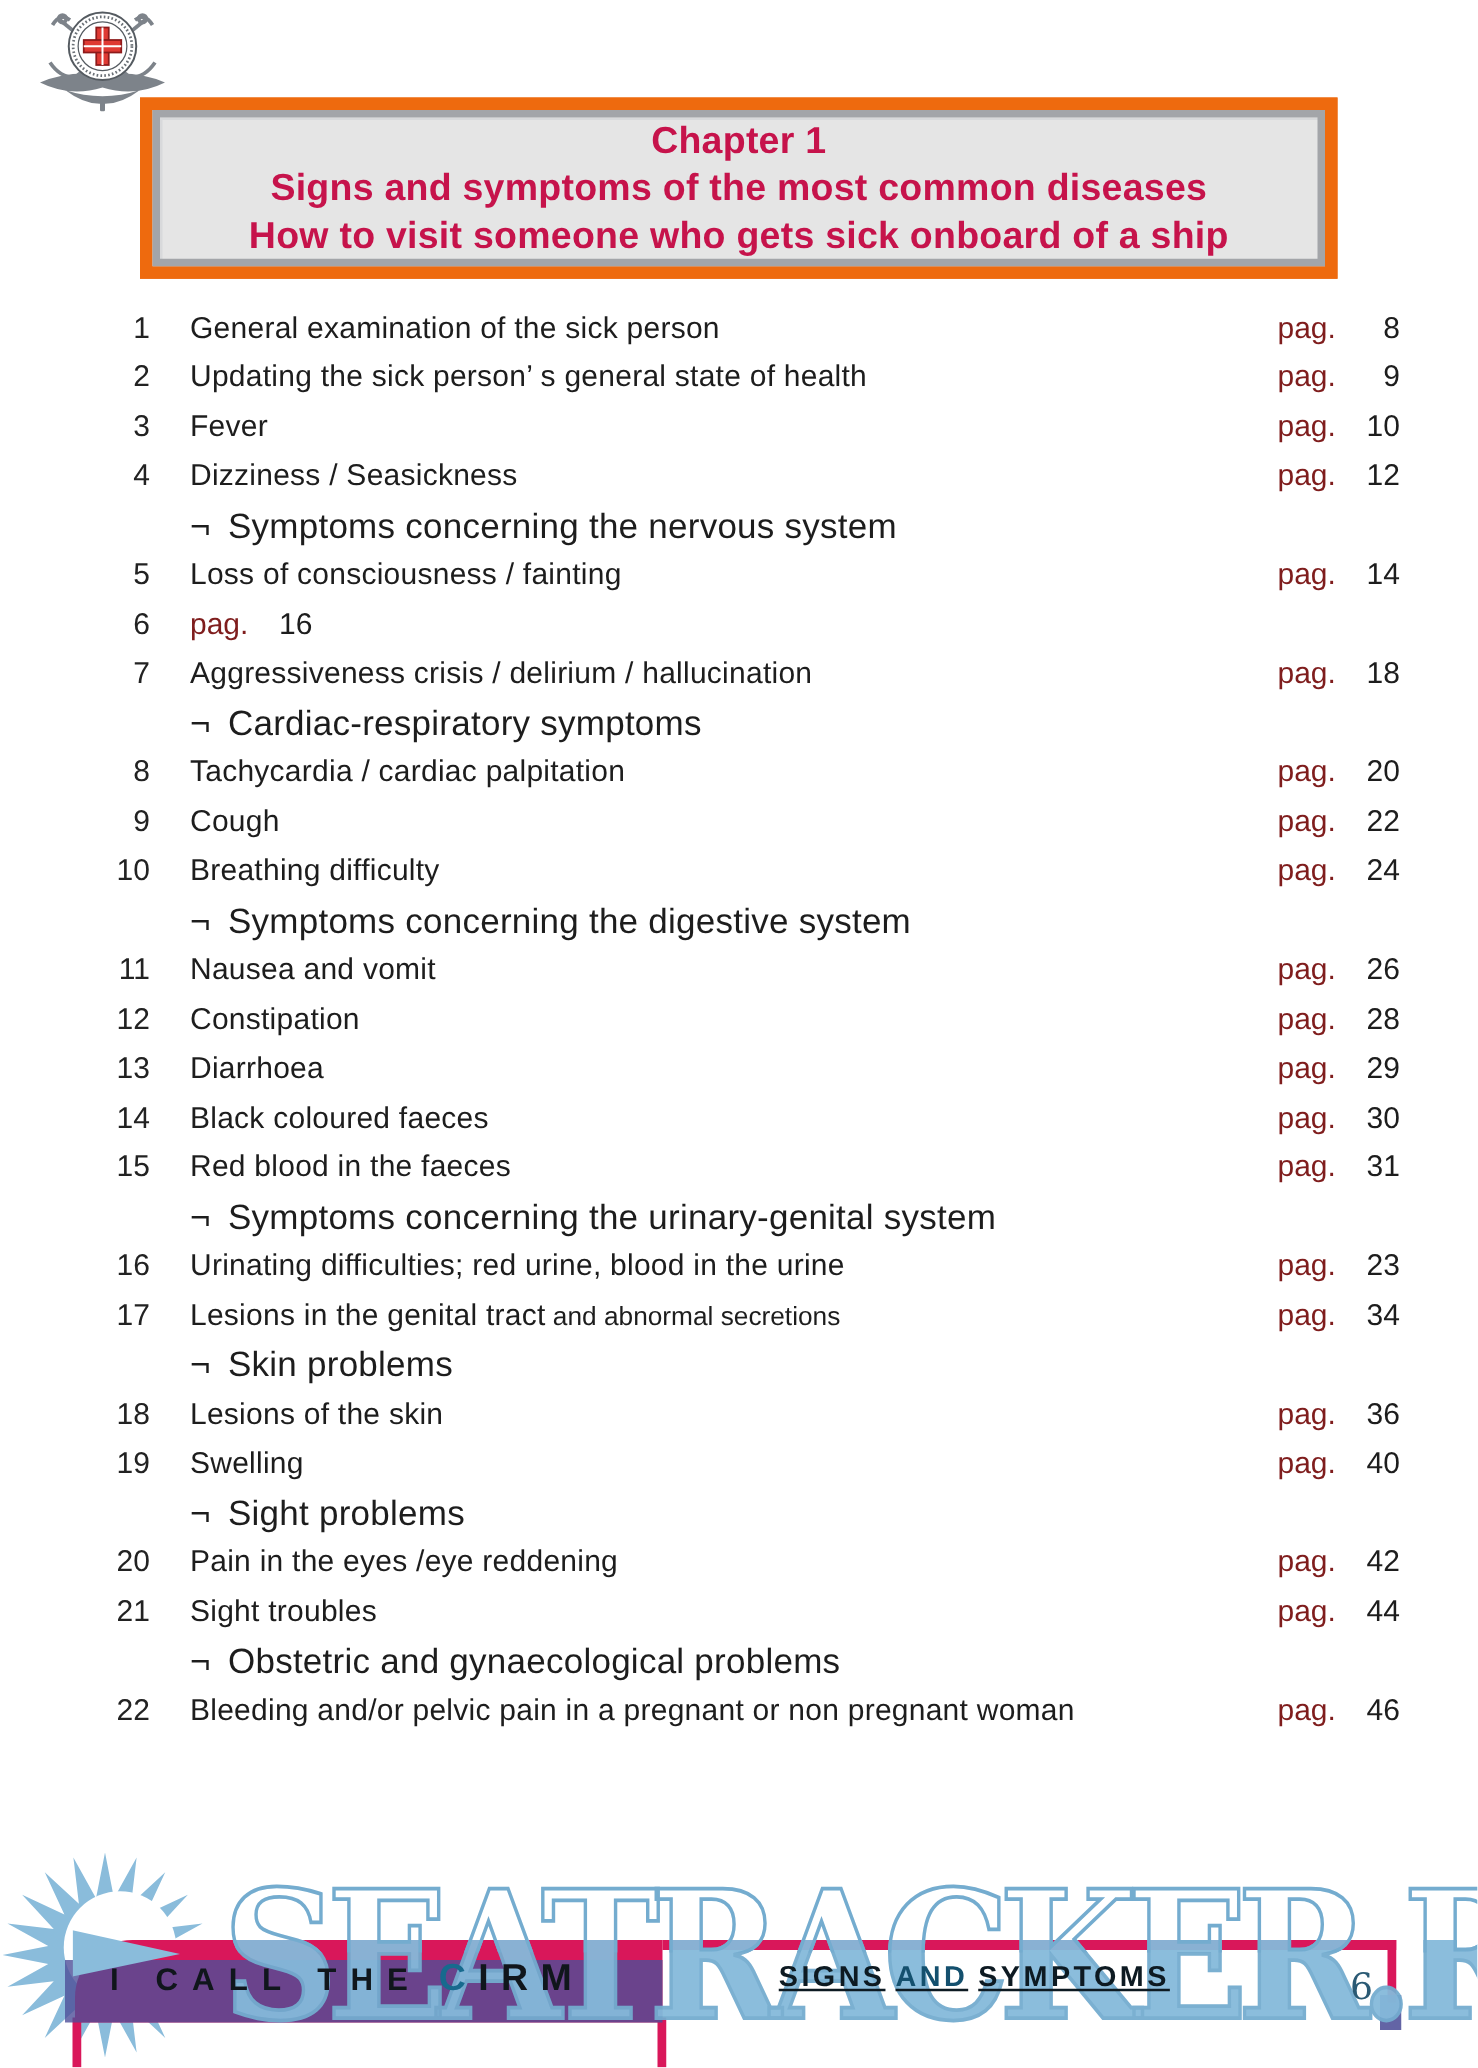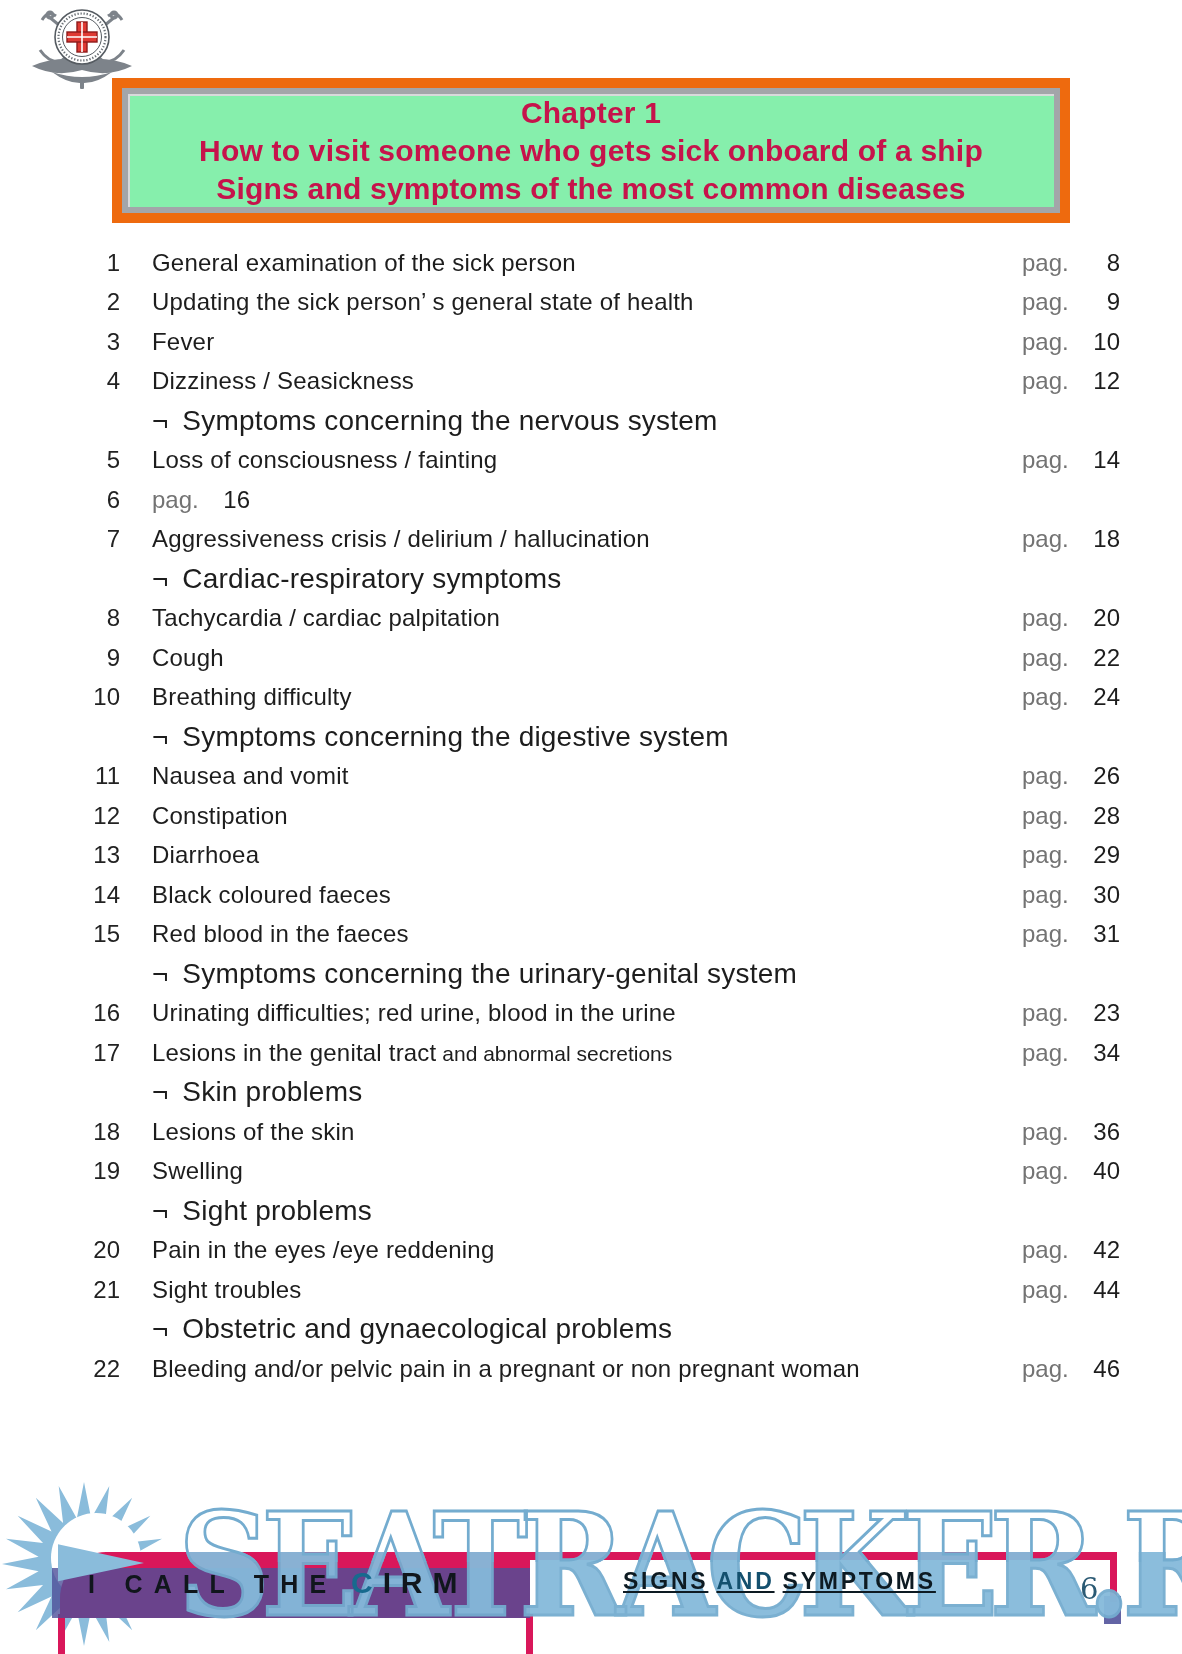--- a/index.html
+++ b/index.html
@@ -6,33 +6,33 @@
   .page{position:relative;width:1182px;height:1654px;background:#fff;overflow:hidden;
         font-family:"Liberation Sans",sans-serif;color:#1f1f1f;}
 
   
   .emblem{position:absolute;left:26px;top:4px;width:112px;height:88px;}
 
   
   .chapter-box{position:absolute;left:112px;top:78px;width:958px;height:145px;
                box-sizing:border-box;border:10px solid #ee6a0e;background:#ea6a12;}
   .chapter-box-inner{position:absolute;inset:0;box-sizing:border-box;
-               border:6px solid #a3a5a9;background:#86efac;
+               border:6px solid #a3a5a9;background:#e5e5e5;
                box-shadow:inset 2px 2px 0 #d8d9db;
                display:flex;flex-direction:column;justify-content:center;align-items:center;}
   .chapter-title{font-weight:bold;color:#c6134b;font-size:30px;line-height:38px;
                text-align:center;letter-spacing:0.2px;}
 
   
   .toc{position:absolute;left:70px;top:243px;width:1050px;}
   .toc-row{height:39.5px;display:flex;align-items:center;font-size:24px;}
   .toc-row .num{width:50px;text-align:right;margin-right:32px;flex:0 0 auto;color:#222;}
   .toc-row .title{flex:1 1 auto;color:#1d1d1d;letter-spacing:0.2px;white-space:nowrap;overflow:hidden;}
   .toc-row .title .suffix{font-size:21px;letter-spacing:0;}
-  .toc-row .pag{width:52px;flex:0 0 auto;color:#737373;}
+  .toc-row .pag{width:52px;flex:0 0 auto;color:#7f1d1d;}
   .toc-row .pg{width:46px;flex:0 0 auto;text-align:right;color:#1d1d1d;}
   .toc-row.section{padding-left:82px;font-size:28px;}
   .toc-row.section .marker{margin-right:14px;color:#1d1d1d;}
   .toc-row.section .sec-title{color:#1d1d1d;letter-spacing:0.2px;}
 
   
   .sun{position:absolute;left:0;top:1478px;width:180px;height:176px;z-index:1;}
   .bar-left{position:absolute;left:60px;top:1552px;width:470px;height:66px;
             background:#d9175a;border-top-left-radius:46px;z-index:2;}
   .ray-over{position:absolute;left:58px;top:1540px;width:86px;height:42px;background:#8abcdb;
@@ -100,22 +100,22 @@
         <rect x="51" y="18" width="10" height="30" fill="#df3a33" stroke="#8d1a1a" stroke-width="1.4"></rect>
         <rect x="41" y="28" width="30" height="10" fill="#df3a33" stroke="#8d1a1a" stroke-width="1.4"></rect>
         <path d="M56 18 L56 48 M41 33 L71 33" stroke="#ffffff" stroke-width="1.6"></path>
       </g>
     </g>
   </svg>
 
   <div class="chapter-box">
     <div class="chapter-box-inner">
       <div class="chapter-title">Chapter 1</div>
+      <div class="chapter-title">Signs and symptoms of the most common diseases</div>
       <div class="chapter-title">How to visit someone who gets sick onboard of a ship</div>
-      <div class="chapter-title">Signs and symptoms of the most common diseases</div>
     </div>
   </div>
 
   <div class="toc">
       <div class="toc-row">
         <span class="num">1</span>
         <span class="title">General examination of the sick person</span>
         <span class="pag">pag.</span>
         <span class="pg">8</span>
       </div>

